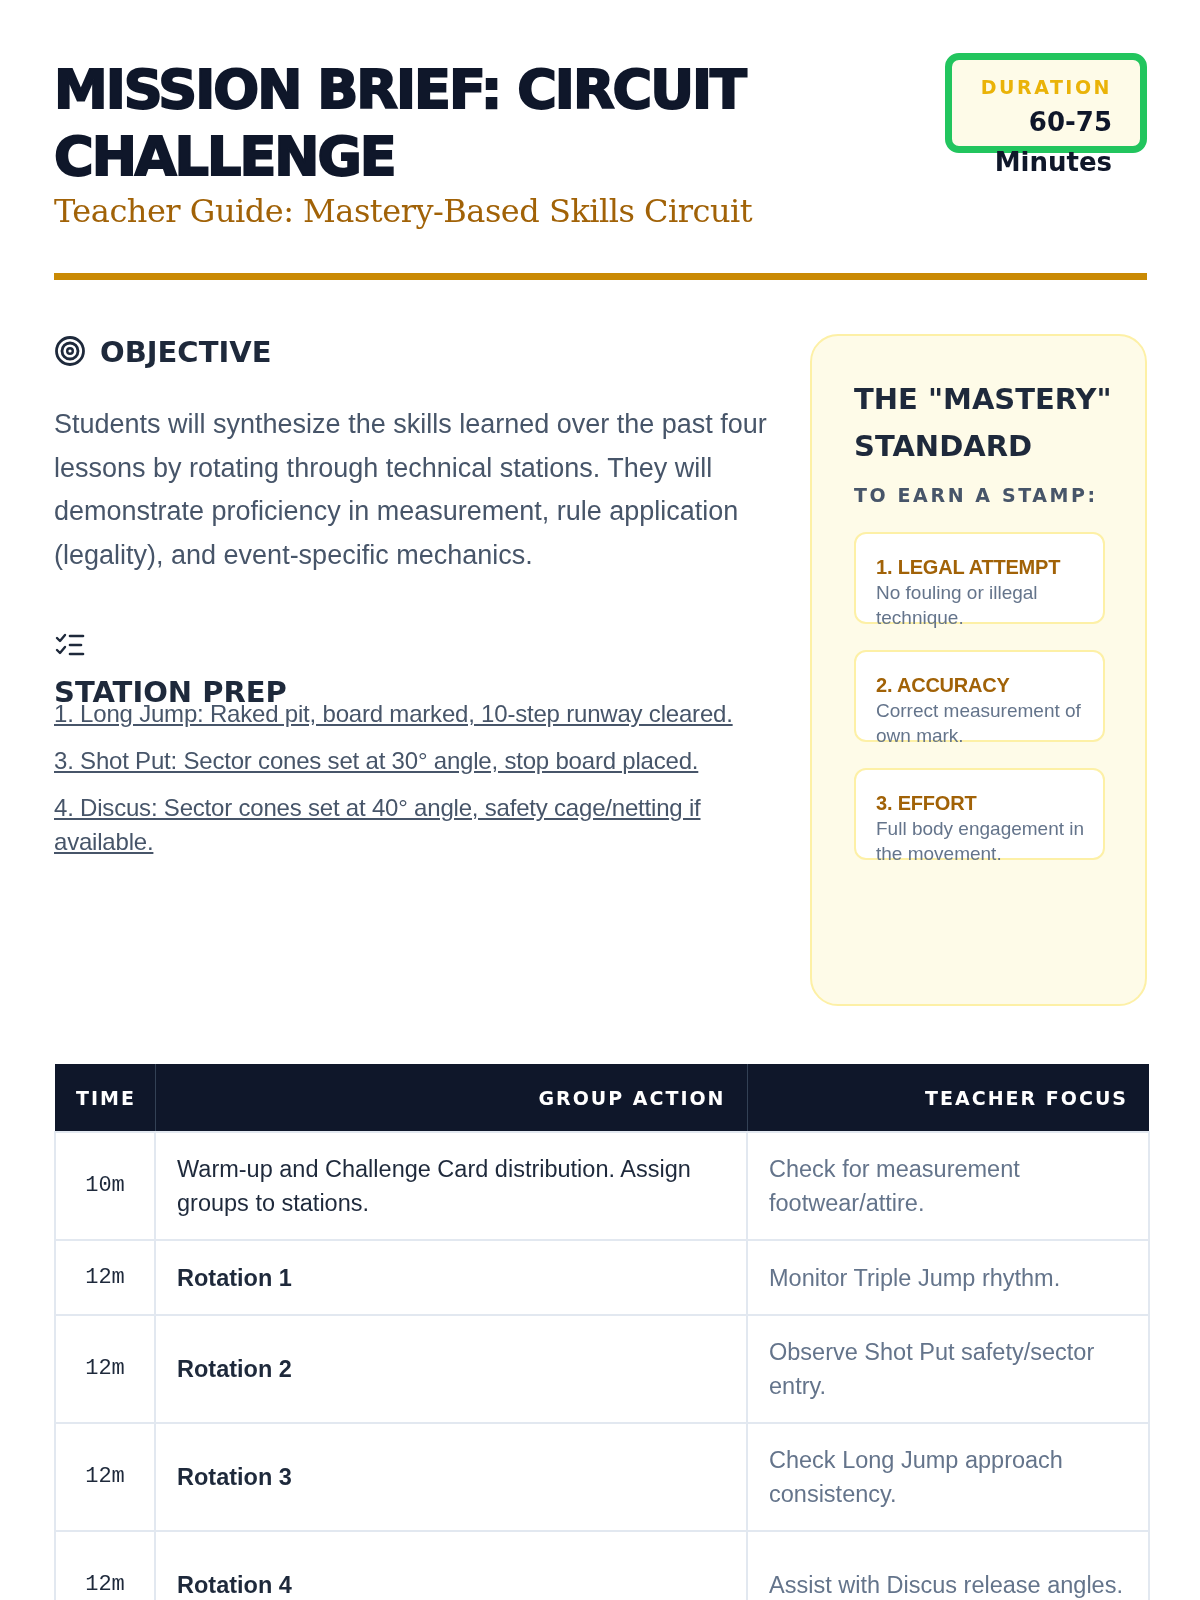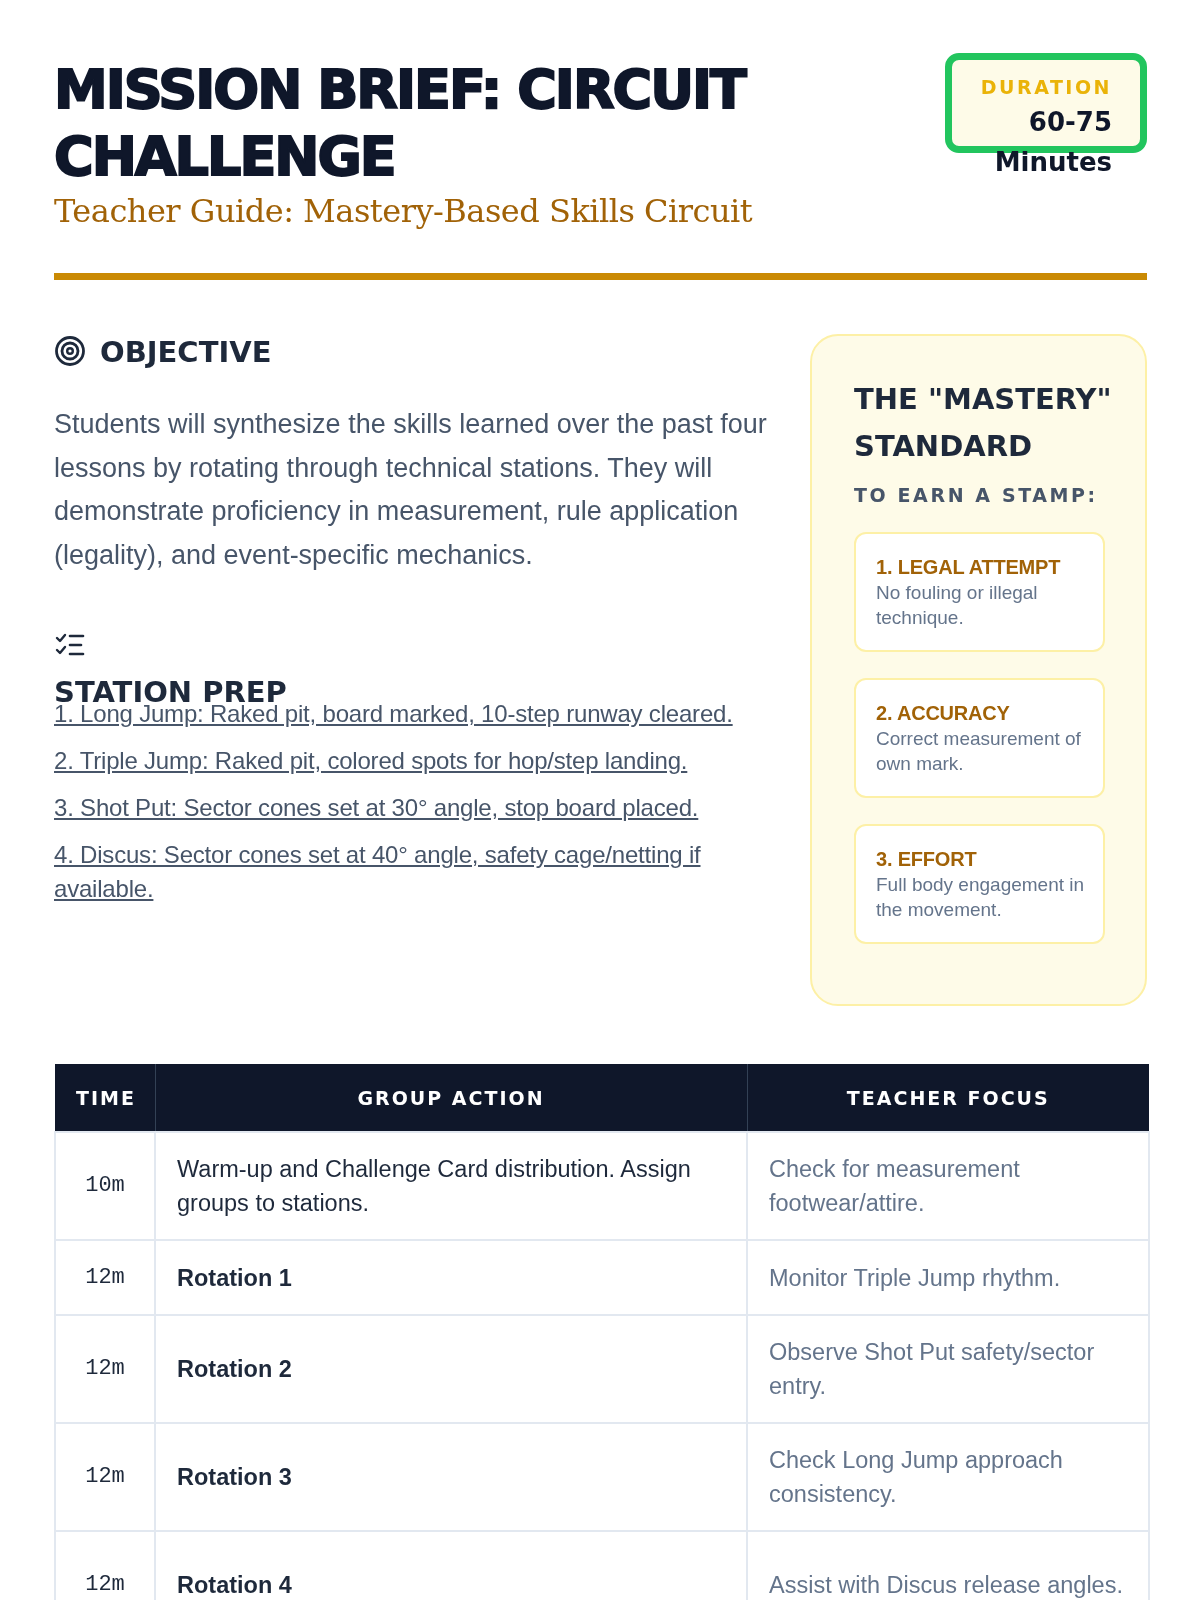--- a/index.html
+++ b/index.html
@@ -64,40 +64,40 @@
   }
   .mastery-title {
     font-family: "DejaVu Sans", sans-serif; font-weight: bold; font-size: 29px;
     line-height: 47px; color: #1e293b; width: 270px;
   }
   .mastery-sub {
     margin-top: 14px; font-family: "DejaVu Sans", sans-serif; font-weight: bold;
     font-size: 19px; letter-spacing: 2.6px; color: #475569;
   }
   .crit {
-    width: 251px; height: 120px; background: #ffffff; border: 2px solid #fdf0a6;
+    width: 251px; height: 92px; background: #ffffff; border: 2px solid #fdf0a6;
     border-radius: 12px; padding: 20px 0 0 20px; margin-top: 26px;
   }
   .crit:first-of-type { margin-top: 28px; }
   .crit-title {
     font-family: "Liberation Sans", sans-serif; font-weight: bold; font-size: 20px;
     color: #a16207; line-height: 26px; letter-spacing: -0.2px;
   }
   .crit-desc {
     font-size: 19px; line-height: 25px; color: #64748b; width: 215px;
     font-family: "Liberation Sans", sans-serif;
   }
 
   
   .schedule {
     position: absolute; left: 0; top: 1064px; width: 1094px;
     border-collapse: collapse; table-layout: fixed;
   }
   .schedule th {
-    background: #0f172a; color: #ffffff; text-align: center;
+    background: #0f172a; color: #ffffff; text-align: right;
     font-family: "DejaVu Sans", sans-serif; font-weight: bold; font-size: 19px;
     letter-spacing: 2px; height: 68px; padding: 0 21px;
     border-right: 1px solid #334155;
   }
   .schedule th:last-child { border-right: none; }
   .schedule td {
     border: 2px solid #e2e8f0; padding: 16px 21px; vertical-align: middle;
     font-size: 23.5px; line-height: 34px;
   }
   .schedule td.time {
@@ -146,21 +146,20 @@
           <polyline points="3,21 6,24 11,18" fill="none" stroke="#1e293b" stroke-width="2.4" stroke-linecap="round" stroke-linejoin="round"></polyline>
           <line x1="16" y1="7" x2="29" y2="7" stroke="#1e293b" stroke-width="2.6" stroke-linecap="round"></line>
           <line x1="16" y1="16" x2="27" y2="16" stroke="#1e293b" stroke-width="2.6" stroke-linecap="round"></line>
           <line x1="16" y1="25" x2="29" y2="25" stroke="#1e293b" stroke-width="2.6" stroke-linecap="round"></line>
         </svg>
       </span>
       <span>STATION PREP</span>
     </div>
     <ul class="prep-list">
       <li><a href="#">1. Long Jump: Raked pit, board marked, 10-step runway cleared.</a></li>
-      <li><a href="#">2. Triple Jump: Raked pit, colored spots for hop/step landing.</a></li>
       <li><a href="#">3. Shot Put: Sector cones set at 30° angle, stop board placed.</a></li>
       <li><a href="#">4. Discus: Sector cones set at 40° angle, safety cage/netting if available.</a></li>
     </ul>
   </div>
 
   <aside class="mastery">
     <div class="mastery-title">THE "MASTERY" STANDARD</div>
     <div class="mastery-sub">TO EARN A STAMP:</div>
     <div class="crit">
       <div class="crit-title">1. LEGAL ATTEMPT</div>

